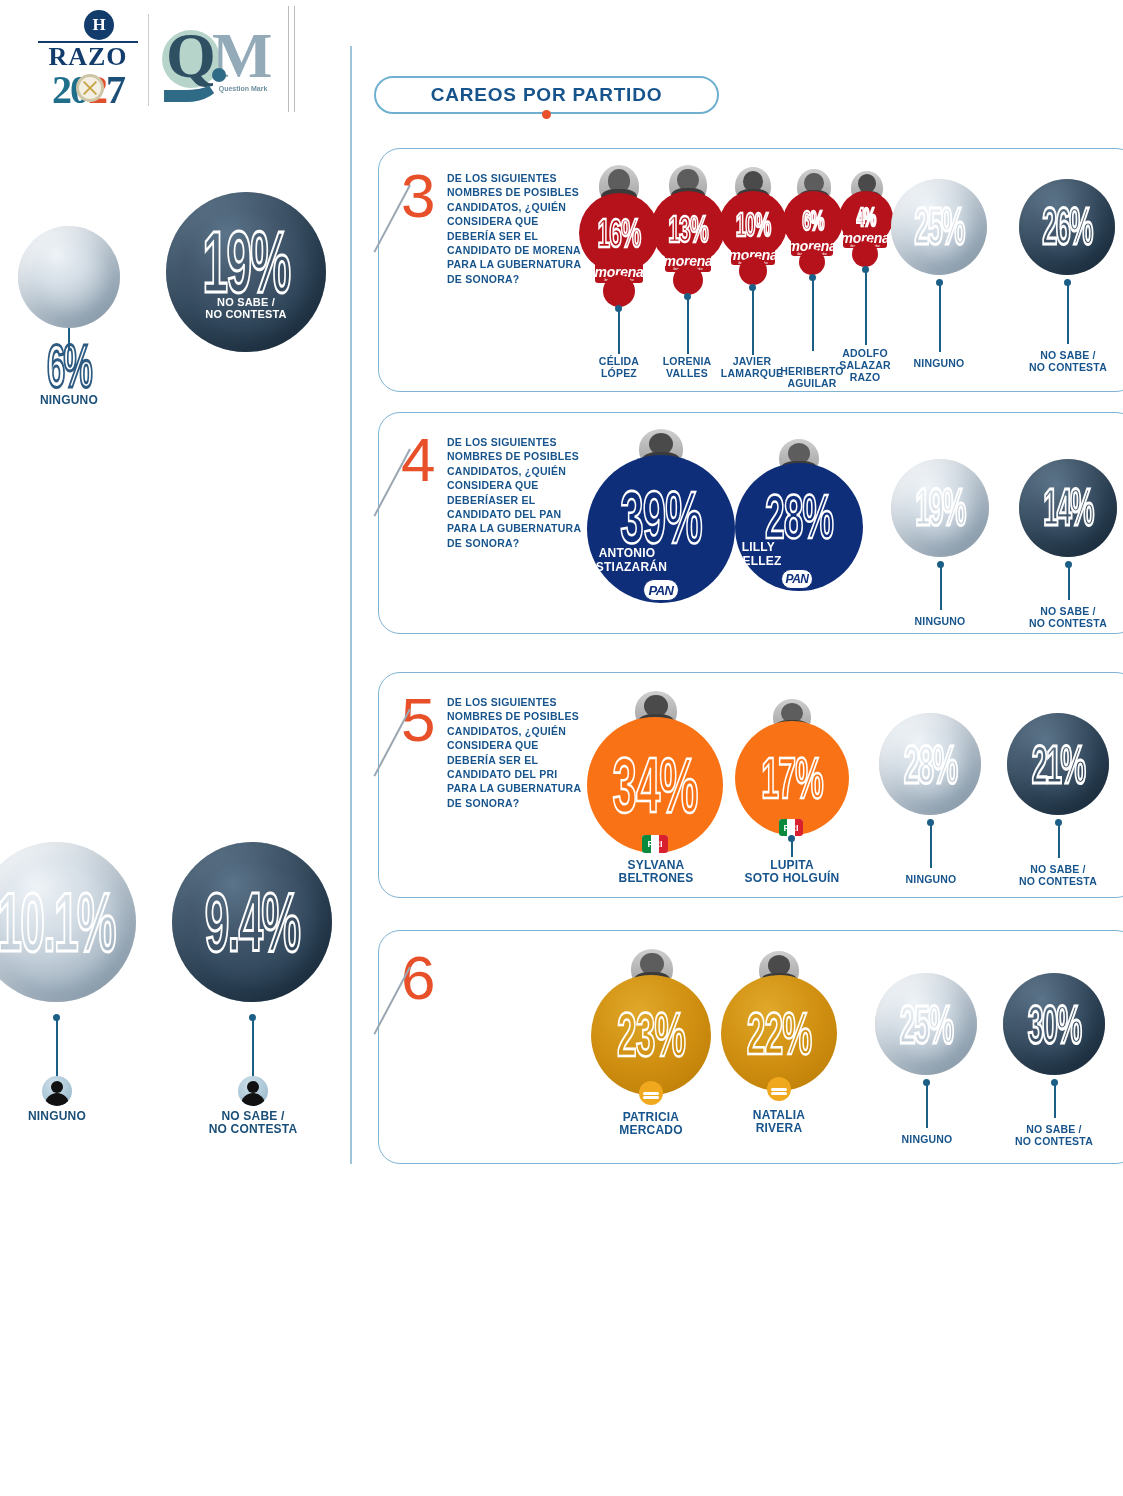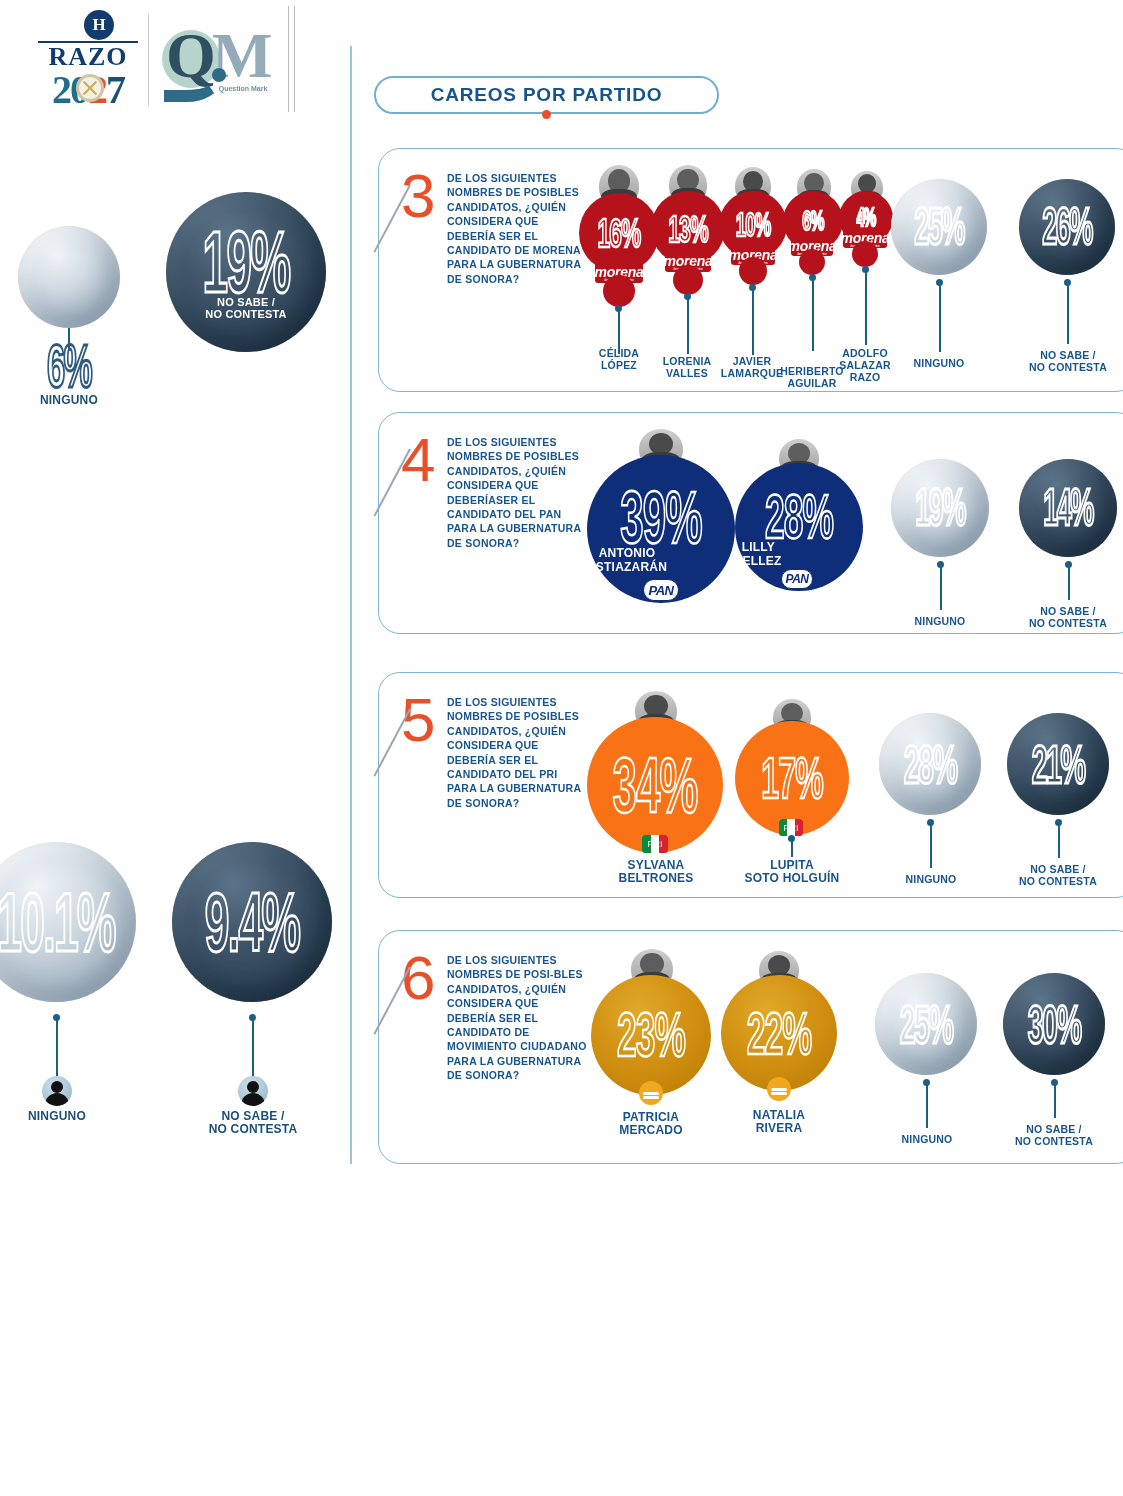--- a/index.html
+++ b/index.html
@@ -147,21 +147,21 @@
     border:1.6px solid #0f2e7a; color:#0f2e7a; font-weight:bold; font-style:italic;
     font-size:13px; display:flex; align-items:center; justify-content:center; letter-spacing:-.5px;
   }
   .badge-pri { position:absolute; width:26px; height:18px; border-radius:3px; overflow:hidden;
     display:flex; background:#fff; }
   .badge-pri em { flex:1; display:block; }
   .badge-pri .g { background:#0a8a3c; }
   .badge-pri .w { background:#fff; position:relative; }
   .badge-pri .r { background:#d8202f; }
   .badge-pri span { position:absolute; inset:0; display:flex; align-items:center;
-    justify-content:center; font-style:normal; font-weight:normal; font-size:9px; color:#fff; }
+    justify-content:center; font-style:normal; font-weight:bold; font-size:9px; color:#fff; }
   .badge-mc { position:absolute; width:24px; height:24px; border-radius:50%;
     background:#f0a81e; display:flex; align-items:center; justify-content:center; }
   .badge-mc b { width:16px; height:3px; background:#fff; border-radius:2px; box-shadow:0 4px 0 #fff; }
   .cname {
     position:absolute; text-align:center; color:#17548c; font-weight:bold;
     font-size:10.5px; line-height:12px; letter-spacing:.2px;
   }
   .cname-in { position:absolute; text-align:center; color:#fff; font-weight:bold;
     font-size:12px; line-height:13.5px; letter-spacing:.2px; }
 </style>
@@ -244,21 +244,21 @@
     <div class="cbubble morena" style="left:0; top:28px; width:80px; height:80px;">
       <div class="cpct" style="font-size:27px;">16%</div>
     </div>
     <div class="badge-morena" style="left:16px; top:98px; width:48px; height:20px;">
       <b>morena</b>
       <s>la esperanza de México</s>
     </div>
     <div class="cbubble morena" style="left:24px; top:110px; width:32px; height:32px;"></div>
     <div class="leader-dot" style="left:36px; top:140px;"></div>
     <div class="leader" style="left:39px; top:145px; height:44px;"></div>
-    <div class="cname" style="left:-14px; top:182px; width:108px; white-space:pre-line;text-align:center;">CÉLIDA
+    <div class="cname" style="left:-14px; top:190px; width:108px; white-space:pre-line;text-align:center;">CÉLIDA
 LÓPEZ</div>
   </div>
 
   <div class="cand" style="left:272px; top:16px;">
     <div class="chead" style="left:18px; top:0; width:38px; height:40px;">
         <i></i>
         <u></u>
       </div>
     <div class="cbubble morena" style="left:0; top:26px; width:74px; height:74px;">
       <div class="cpct" style="font-size:25px;">13%</div>
@@ -466,21 +466,20 @@
     <div class="leader-dot" style="left:48px; top:106px;"></div>
     <div class="leader" style="left:51px; top:111px; height:34px;"></div>
     <div class="cname" style="left:-6px; top:150px; width:114px; white-space:pre-line;">NO SABE  /
 NO CONTESTA</div>
   </div>
 </div>
 
 <div class="panel" style="top:930px; height:234px;">
   <div class="qnum">6</div>
   <div class="qslash"></div>
-  <div class="qtext">DE LOS SIGUIENTES NOMBRES DE POSI-BLES CANDIDATOS, ¿QUIÉN CONSIDERA QUE DEBERÍA SER EL CANDIDATO DE MOVIMIENTO CIUDADANO PARA LA GUBERNATURA DE SONORA?</div>
 
   <div class="cand" style="left:212px; top:18px;">
     <div class="chead" style="left:40px; top:0; width:42px; height:40px;">
         <i></i>
         <u></u>
       </div>
     <div class="cbubble mc" style="left:0; top:26px; width:120px; height:120px;">
       <div class="cpct" style="font-size:42px;">23%</div>
     </div>
     <div class="badge-mc" style="left:48px; top:132px;">

